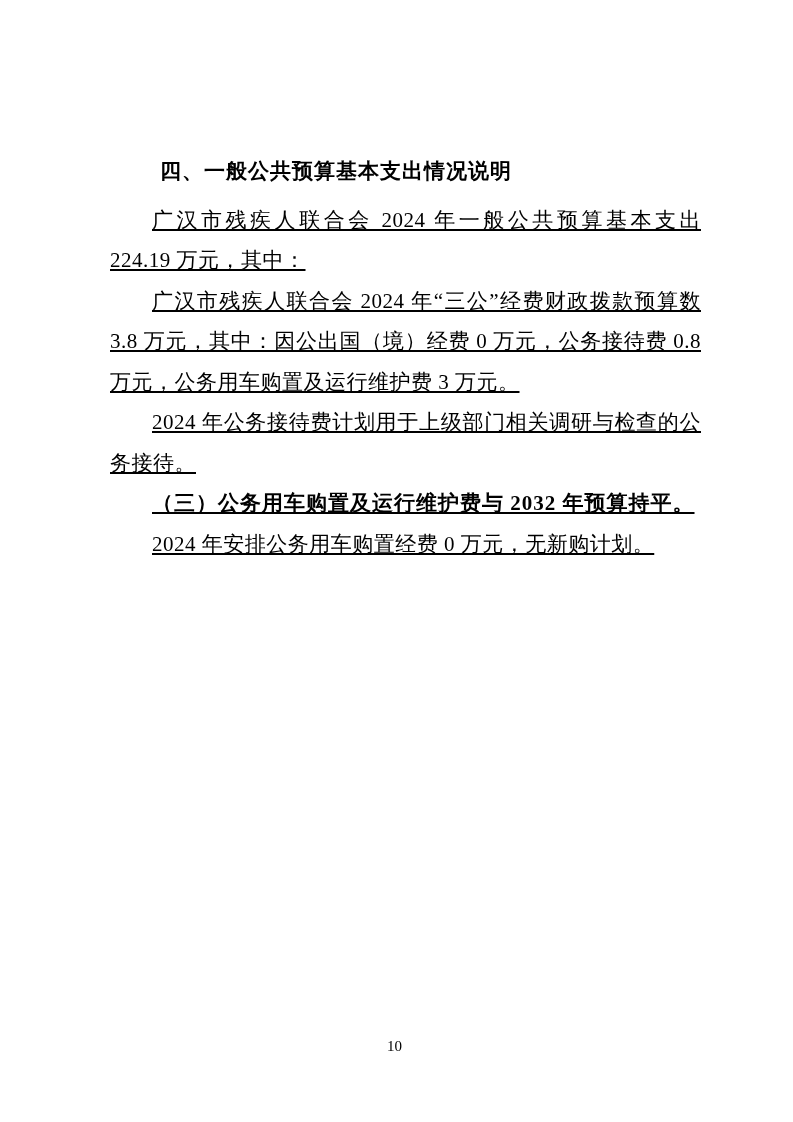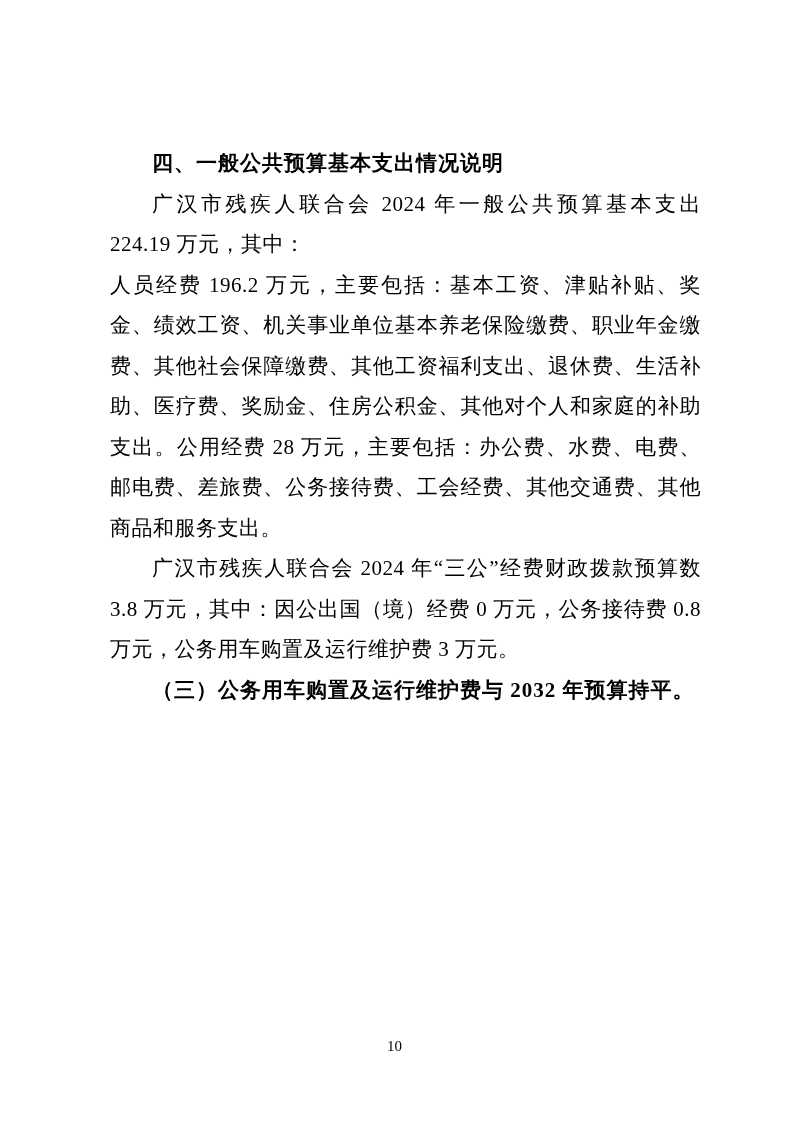--- a/index.html
+++ b/index.html
@@ -18,30 +18,31 @@
     color: #000000;
     overflow: hidden;
   }
   .body-text {
     font-size: 21px;
     line-height: 40.5px;
     margin: 0;
     text-align: justify;
     text-justify: inter-ideograph;
     letter-spacing: 0.5px;
+    text-decoration: underline;
   }
   .indent {
     text-indent: 2em;
   }
   .heading-sans {
     font-family: "Liberation Sans", "DejaVu Sans", sans-serif;
     font-weight: bold;
     font-size: 21px;
     line-height: 40.5px;
-    margin: 0;
+    margin: 8px;
     text-indent: 2em;
     letter-spacing: 1px;
   }
   .bold-kai {
     font-weight: bold;
     letter-spacing: 1px;
   }
   .footer {
     position: absolute;
     left: 0;
@@ -56,27 +57,28 @@
 </style>
 </head>
 <body>
 
 <div class="page">
 
   <h2 class="heading-sans">四、一般公共预算基本支出情况说明</h2>
 
   <p class="body-text indent">广汉市残疾人联合会 2024 年一般公共预算基本支出 224.19 万元，其中：</p>
 
-  <p class="body-text">人员经费 196.2 万元，主要包括：基本工资、津贴补贴、奖金、绩效工资、机关事业单位基本养老保险缴费、职业年金缴费、其他社会保障缴费、其他工资福利支出、退休费、生活补助、医疗费、奖励金、住房公积金、其他对个人和家庭的补助支出。公用经费 28 万元，主要包括：办公费、水费、电费、邮电费、差旅费、公务接待费、工会经费、其他交通费、其他商品和服务支出。</p>
 
 
   <p class="body-text indent">广汉市残疾人联合会 2024 年“三公”经费财政拨款预算数 3.8 万元，其中：因公出国（境）经费 0 万元，公务接待费 0.8 万元，公务用车购置及运行维护费 3 万元。</p>
 
 
 
+  <p class="body-text indent">2024 年公务接待费计划用于上级部门相关调研与检查的公务接待。</p>
 
   <p class="body-text indent bold-kai">（三）公务用车购置及运行维护费与 2032 年预算持平。</p>
 
+  <p class="body-text indent">2024 年安排公务用车购置经费 0 万元，无新购计划。</p>
 
 
   <div class="footer">10</div>
 
 </div>
 
 </body></html>

